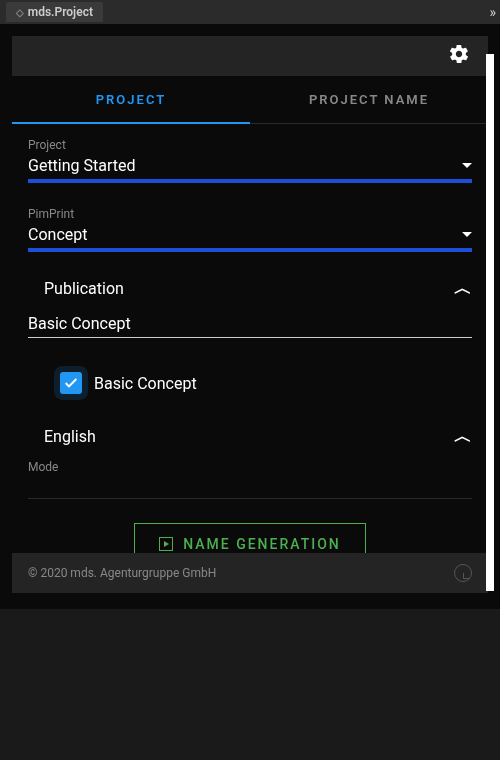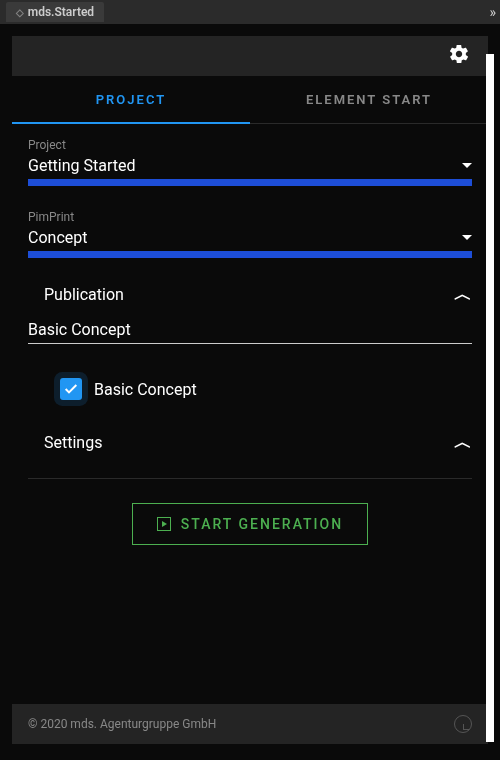--- a/index.html
+++ b/index.html
@@ -22,21 +22,21 @@
     display: flex;
     align-items: center;
     gap: 4px;
     font-weight: 600;
   }
   .window-tab .handle { opacity: 0.5; font-size: 10px; }
   .window-more { font-size: 14px; letter-spacing: -2px; cursor: pointer; }
 
   .outer-wrap {
     position: relative;
-    height: 736px;
+    height: 585px;
     background: #0a0a0a;
     padding: 12px;
   }
   .panel {
     background: #0a0a0a;
     height: 100%;
     position: relative;
   }
   .topbar {
     height: 40px;
@@ -82,21 +82,21 @@
     padding: 14px 16px 0 16px;
     height: calc(100% - 40px - 48px - 40px);
     overflow-y: auto;
   }
   .form-group { margin-bottom: 24px; }
   .field-label { font-size: 12px; color: #888; margin-bottom: 2px; display: block; }
   .select-row {
     display: flex;
     justify-content: space-between;
     align-items: center;
-    border-bottom: 7px solid #1d4ed8;
+    border-bottom: 4px solid #1d4ed8;
     padding: 2px 0 4px 0;
     cursor: pointer;
   }
   .select-value { font-size: 16px; color: #fff; }
   .caret-down {
     width: 0; height: 0;
     border-left: 5px solid transparent;
     border-right: 5px solid transparent;
     border-top: 5px solid #fff;
   }
@@ -201,42 +201,42 @@
     width: 8px;
     background: #fff;
   }
 </style>
 </head>
 <body>
 
 <div class="window-chrome">
   <div class="window-tab">
     <span class="handle">◇</span>
-    <span>mds.Started</span>
+    <span>mds.Project</span>
   </div>
   <span class="window-more">»</span>
 </div>
 
 <div class="outer-wrap">
   <div class="panel">
 
     <div class="topbar">
       <span class="gear-icon">
         <svg width="22" height="22" viewBox="0 0 24 24" fill="currentColor">
             <path d="M19.4 13c0-.3.1-.7.1-1s0-.7-.1-1l2.1-1.6c.2-.1.2-.4.1-.6l-2-3.5c-.1-.2-.4-.3-.6-.2l-2.5 1c-.5-.4-1.1-.7-1.7-1l-.4-2.6c0-.2-.2-.4-.5-.4h-4c-.2 0-.4.2-.5.4l-.4 2.6c-.6.2-1.2.6-1.7 1l-2.5-1c-.2-.1-.5 0-.6.2l-2 3.5c-.1.2-.1.5.1.6L4.6 11c0 .3-.1.7-.1 1s0 .7.1 1l-2.1 1.6c-.2.1-.2.4-.1.6l2 3.5c.1.2.4.3.6.2l2.5-1c.5.4 1.1.7 1.7 1l.4 2.6c0 .2.2.4.5.4h4c.2 0 .4-.2.5-.4l.4-2.6c.6-.2 1.2-.6 1.7-1l2.5 1c.2.1.5 0 .6-.2l2-3.5c.1-.2.1-.5-.1-.6L19.4 13zM12 15.5c-1.9 0-3.5-1.6-3.5-3.5s1.6-3.5 3.5-3.5 3.5 1.6 3.5 3.5-1.6 3.5-3.5 3.5z"></path>
           </svg>
       </span>
     </div>
 
     <div class="tabs">
       <div class="tab active">
         <span>PROJECT</span>
       </div>
       <div class="tab">
-        <span>ELEMENT START</span>
+        <span>PROJECT NAME</span>
       </div>
     </div>
 
     <div class="content">
 
       <div class="form-group">
         <span class="field-label">Project</span>
         <div class="select-row">
           <span class="select-value">Getting Started</span>
           <span class="caret-down"></span>
@@ -265,33 +265,34 @@
       <div class="pub-item">
         <span class="checkbox">
           <svg width="16" height="16" viewBox="0 0 24 24" fill="none" stroke="#fff" stroke-width="3">
               <polyline points="20 6 9 17 4 12"></polyline>
             </svg>
         </span>
         <span class="pub-label">Basic Concept</span>
       </div>
 
       <div class="section">
-        <span>Settings</span>
+        <span>English</span>
         <span class="chevron-up">︿</span>
       </div>
 
       <div class="form-group">
+        <span class="field-label">Mode</span>
       </div>
 
       <div class="divider"></div>
 
       <div class="start-btn-wrap">
         <button class="start-btn">
           <span class="play-icon"></span>
-          <span>START GENERATION</span>
+          <span>NAME GENERATION</span>
         </button>
       </div>
 
     </div>
 
     <div class="footer">
       <span>© 2020 mds. Agenturgruppe GmbH</span>
       <span class="clock-icon"></span>
     </div>
 

